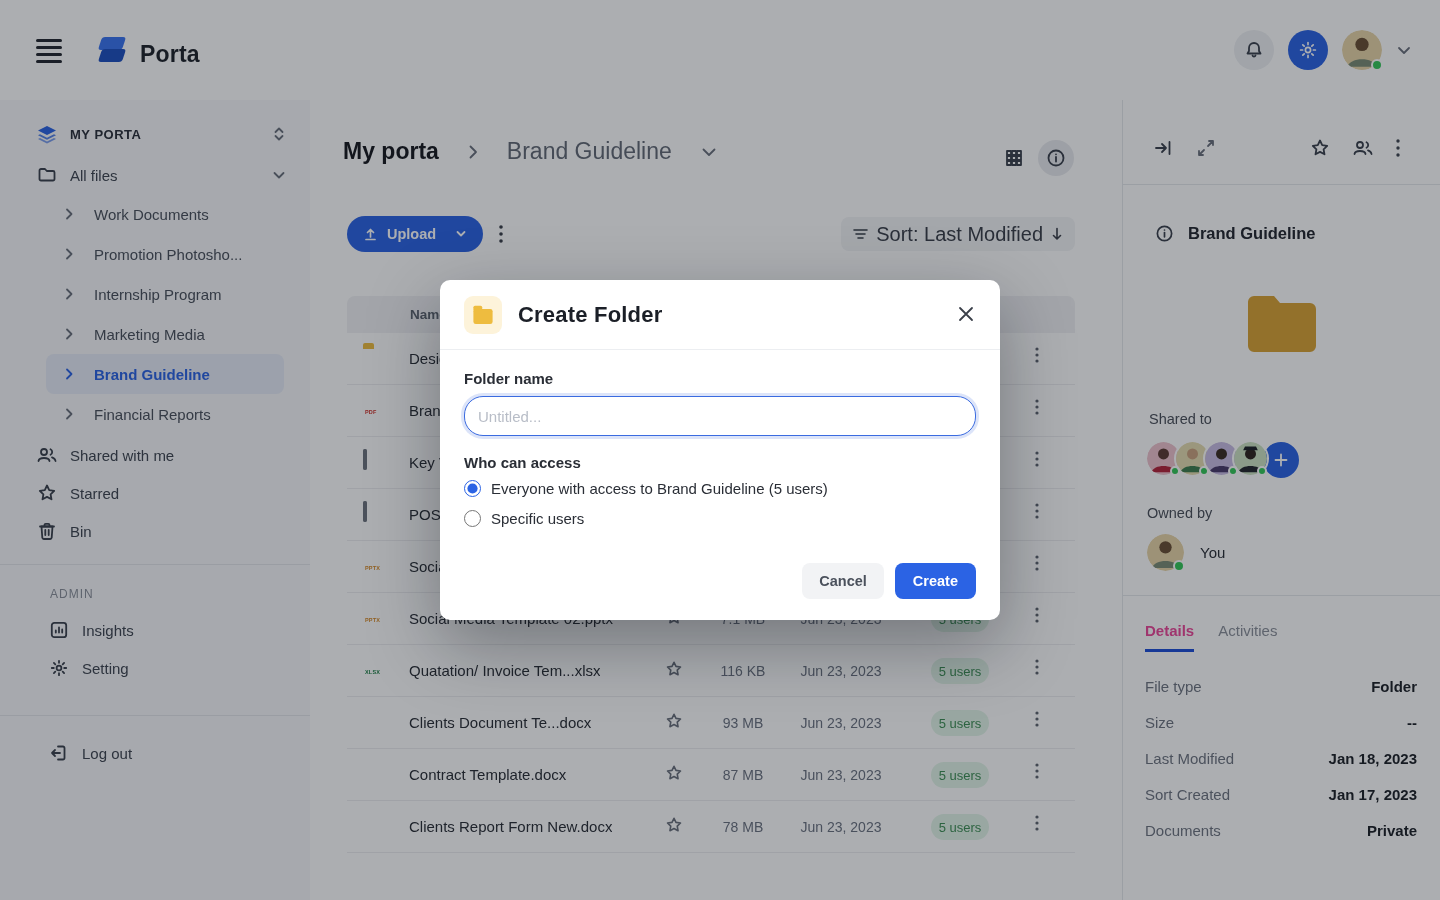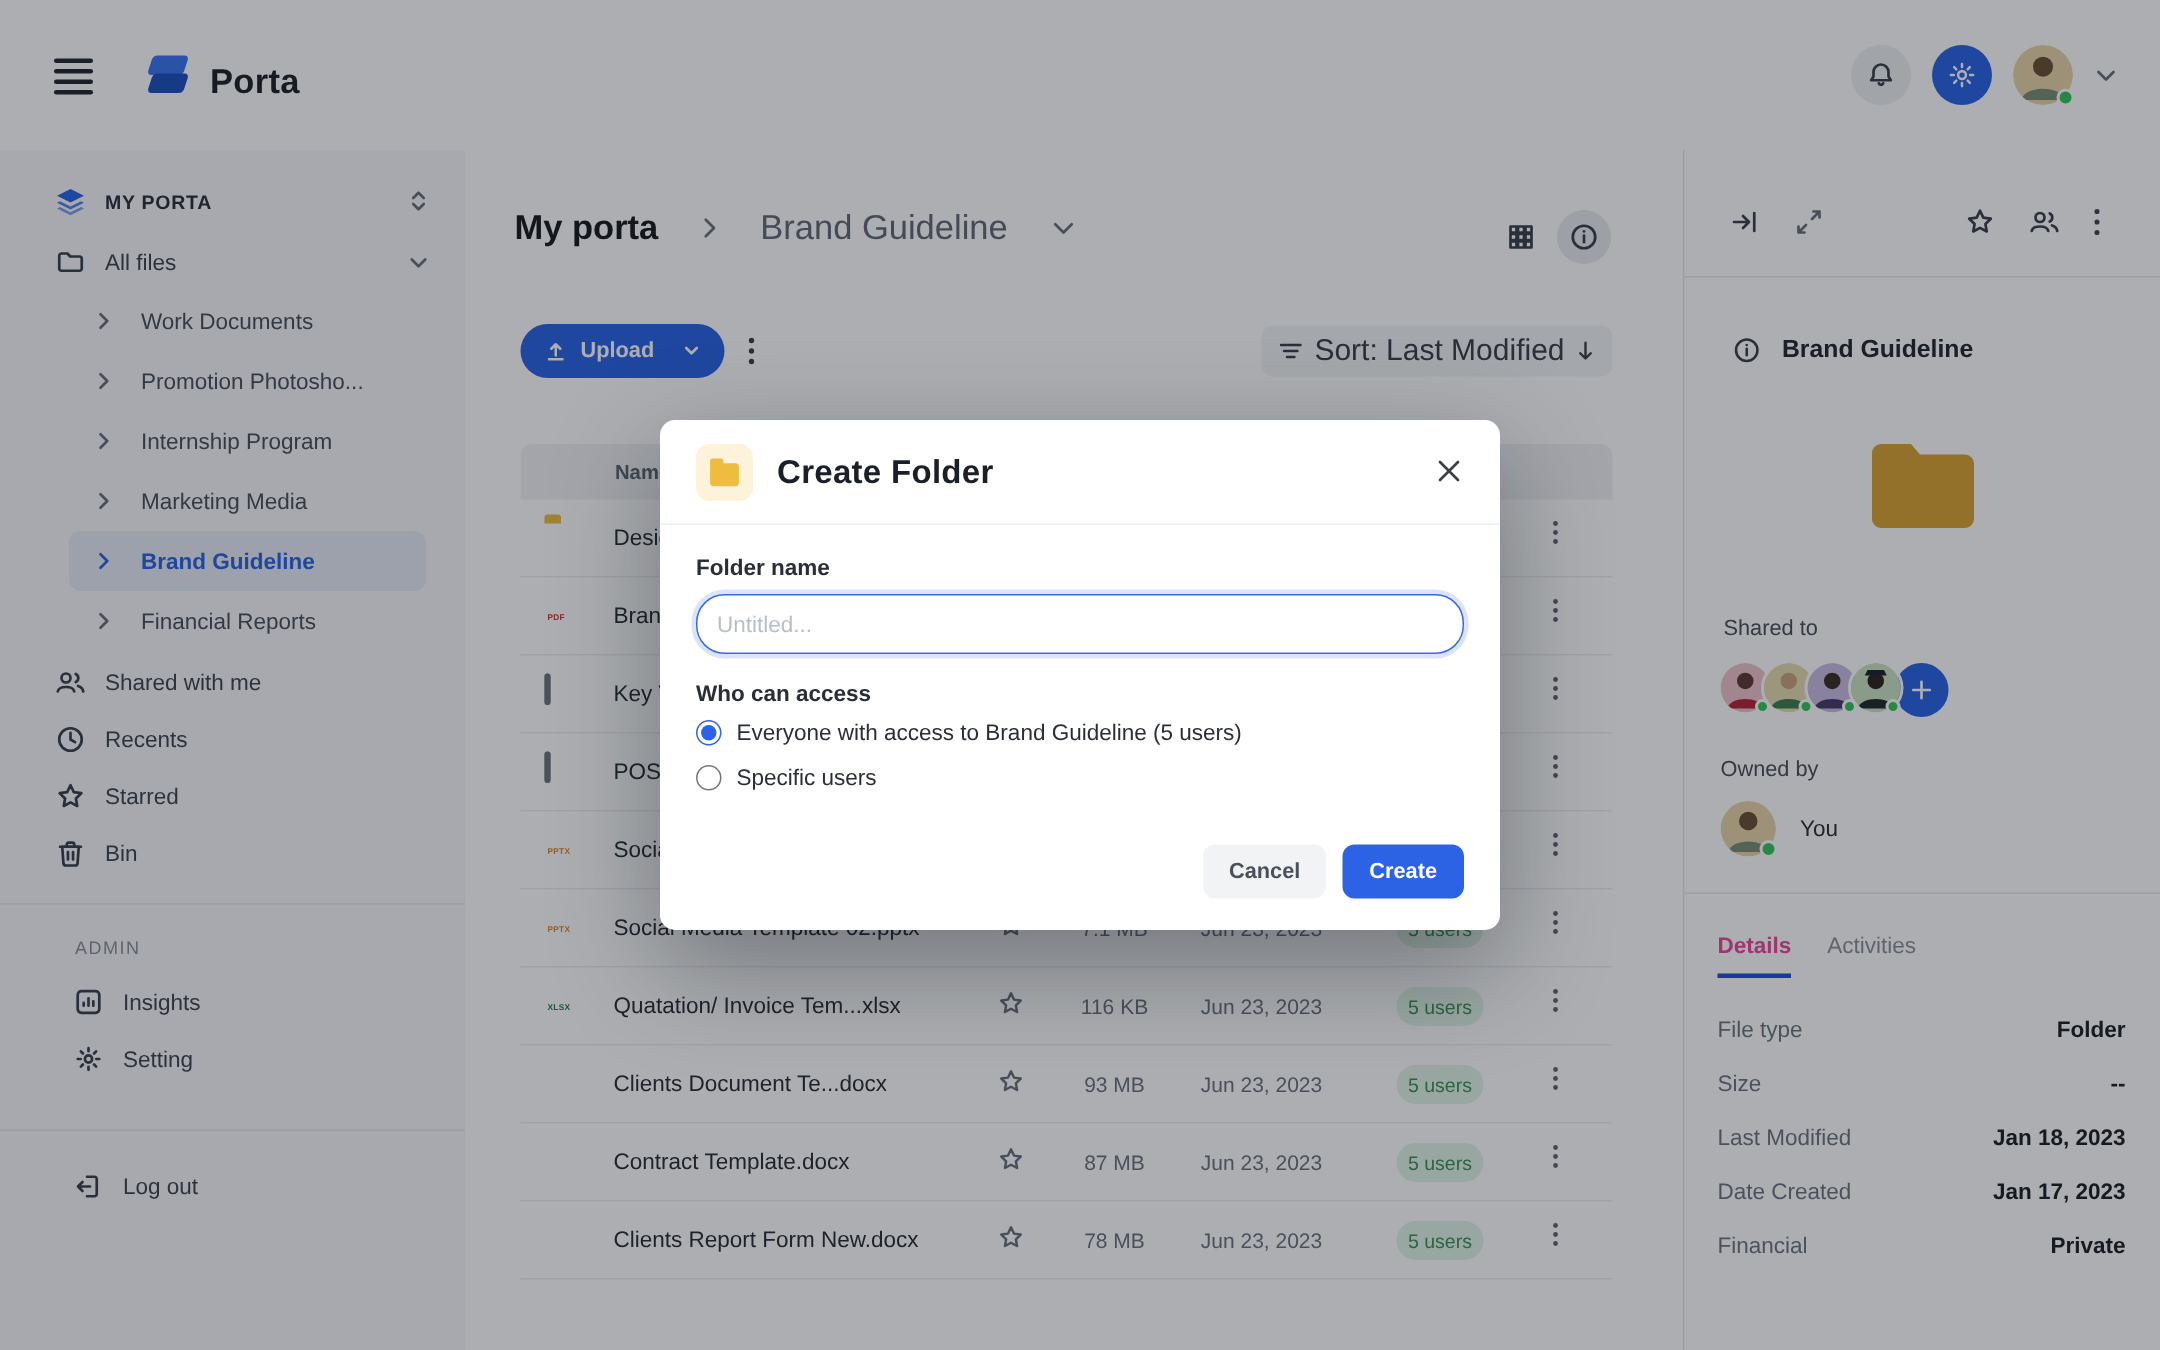--- a/index.html
+++ b/index.html
@@ -260,29 +260,20 @@
             <circle cx="8" cy="7" r="3"></circle>
             <path d="M2.5 16c.7-4 10.3-4 11 0"></path>
             <path d="M14.5 4.3a3 3 0 0 1 0 5.4M16 12.3c2 .6 3.3 1.8 3.5 3.7"></path>
           </svg>
       </span>
       <span>Shared with me</span>
     </div>
     <div class="side-row">
       <span class="side-icon">
         <svg class="st" width="20" height="20" viewBox="0 0 20 20">
-            <circle cx="10" cy="10" r="7.5"></circle>
-            <path d="M10 5.5V10l3 1.8"></path>
-          </svg>
-      </span>
-      <span>Recents</span>
-    </div>
-    <div class="side-row">
-      <span class="side-icon">
-        <svg class="st" width="20" height="20" viewBox="0 0 20 20">
             <path d="M10 2.5l2.2 4.6 5 .7-3.6 3.5.9 5-4.5-2.4-4.5 2.4.9-5L2.8 7.8l5-.7z"></path>
           </svg>
       </span>
       <span>Starred</span>
     </div>
     <div class="side-row">
       <span class="side-icon">
         <svg class="st" width="18" height="20" viewBox="0 0 18 20">
             <path d="M3.5 5.5h11l-.8 11.2a1.5 1.5 0 0 1-1.5 1.3H5.8a1.5 1.5 0 0 1-1.5-1.3z"></path>
             <path d="M2 5.5h14M6.5 5.5V4a1.2 1.2 0 0 1 1.2-1.2h2.6A1.2 1.2 0 0 1 11.5 4v1.5M7.3 9v5M10.7 9v5"></path>
@@ -707,25 +698,25 @@
       </div>
       <div class="detail-row">
         <span class="dl">Size</span>
           <span class="dv">--</span>
       </div>
       <div class="detail-row">
         <span class="dl">Last Modified</span>
           <span class="dv">Jan 18, 2023</span>
       </div>
       <div class="detail-row">
-        <span class="dl">Date Created</span>
+        <span class="dl">Sort Created</span>
           <span class="dv">Jan 17, 2023</span>
       </div>
       <div class="detail-row">
-        <span class="dl">Financial</span>
+        <span class="dl">Documents</span>
           <span class="dv">Private</span>
       </div>
     </div>
   </div>
 
   <div class="overlay"></div>
 
   <div class="modal">
     <div class="m-head">
       <span class="m-fbadge">

